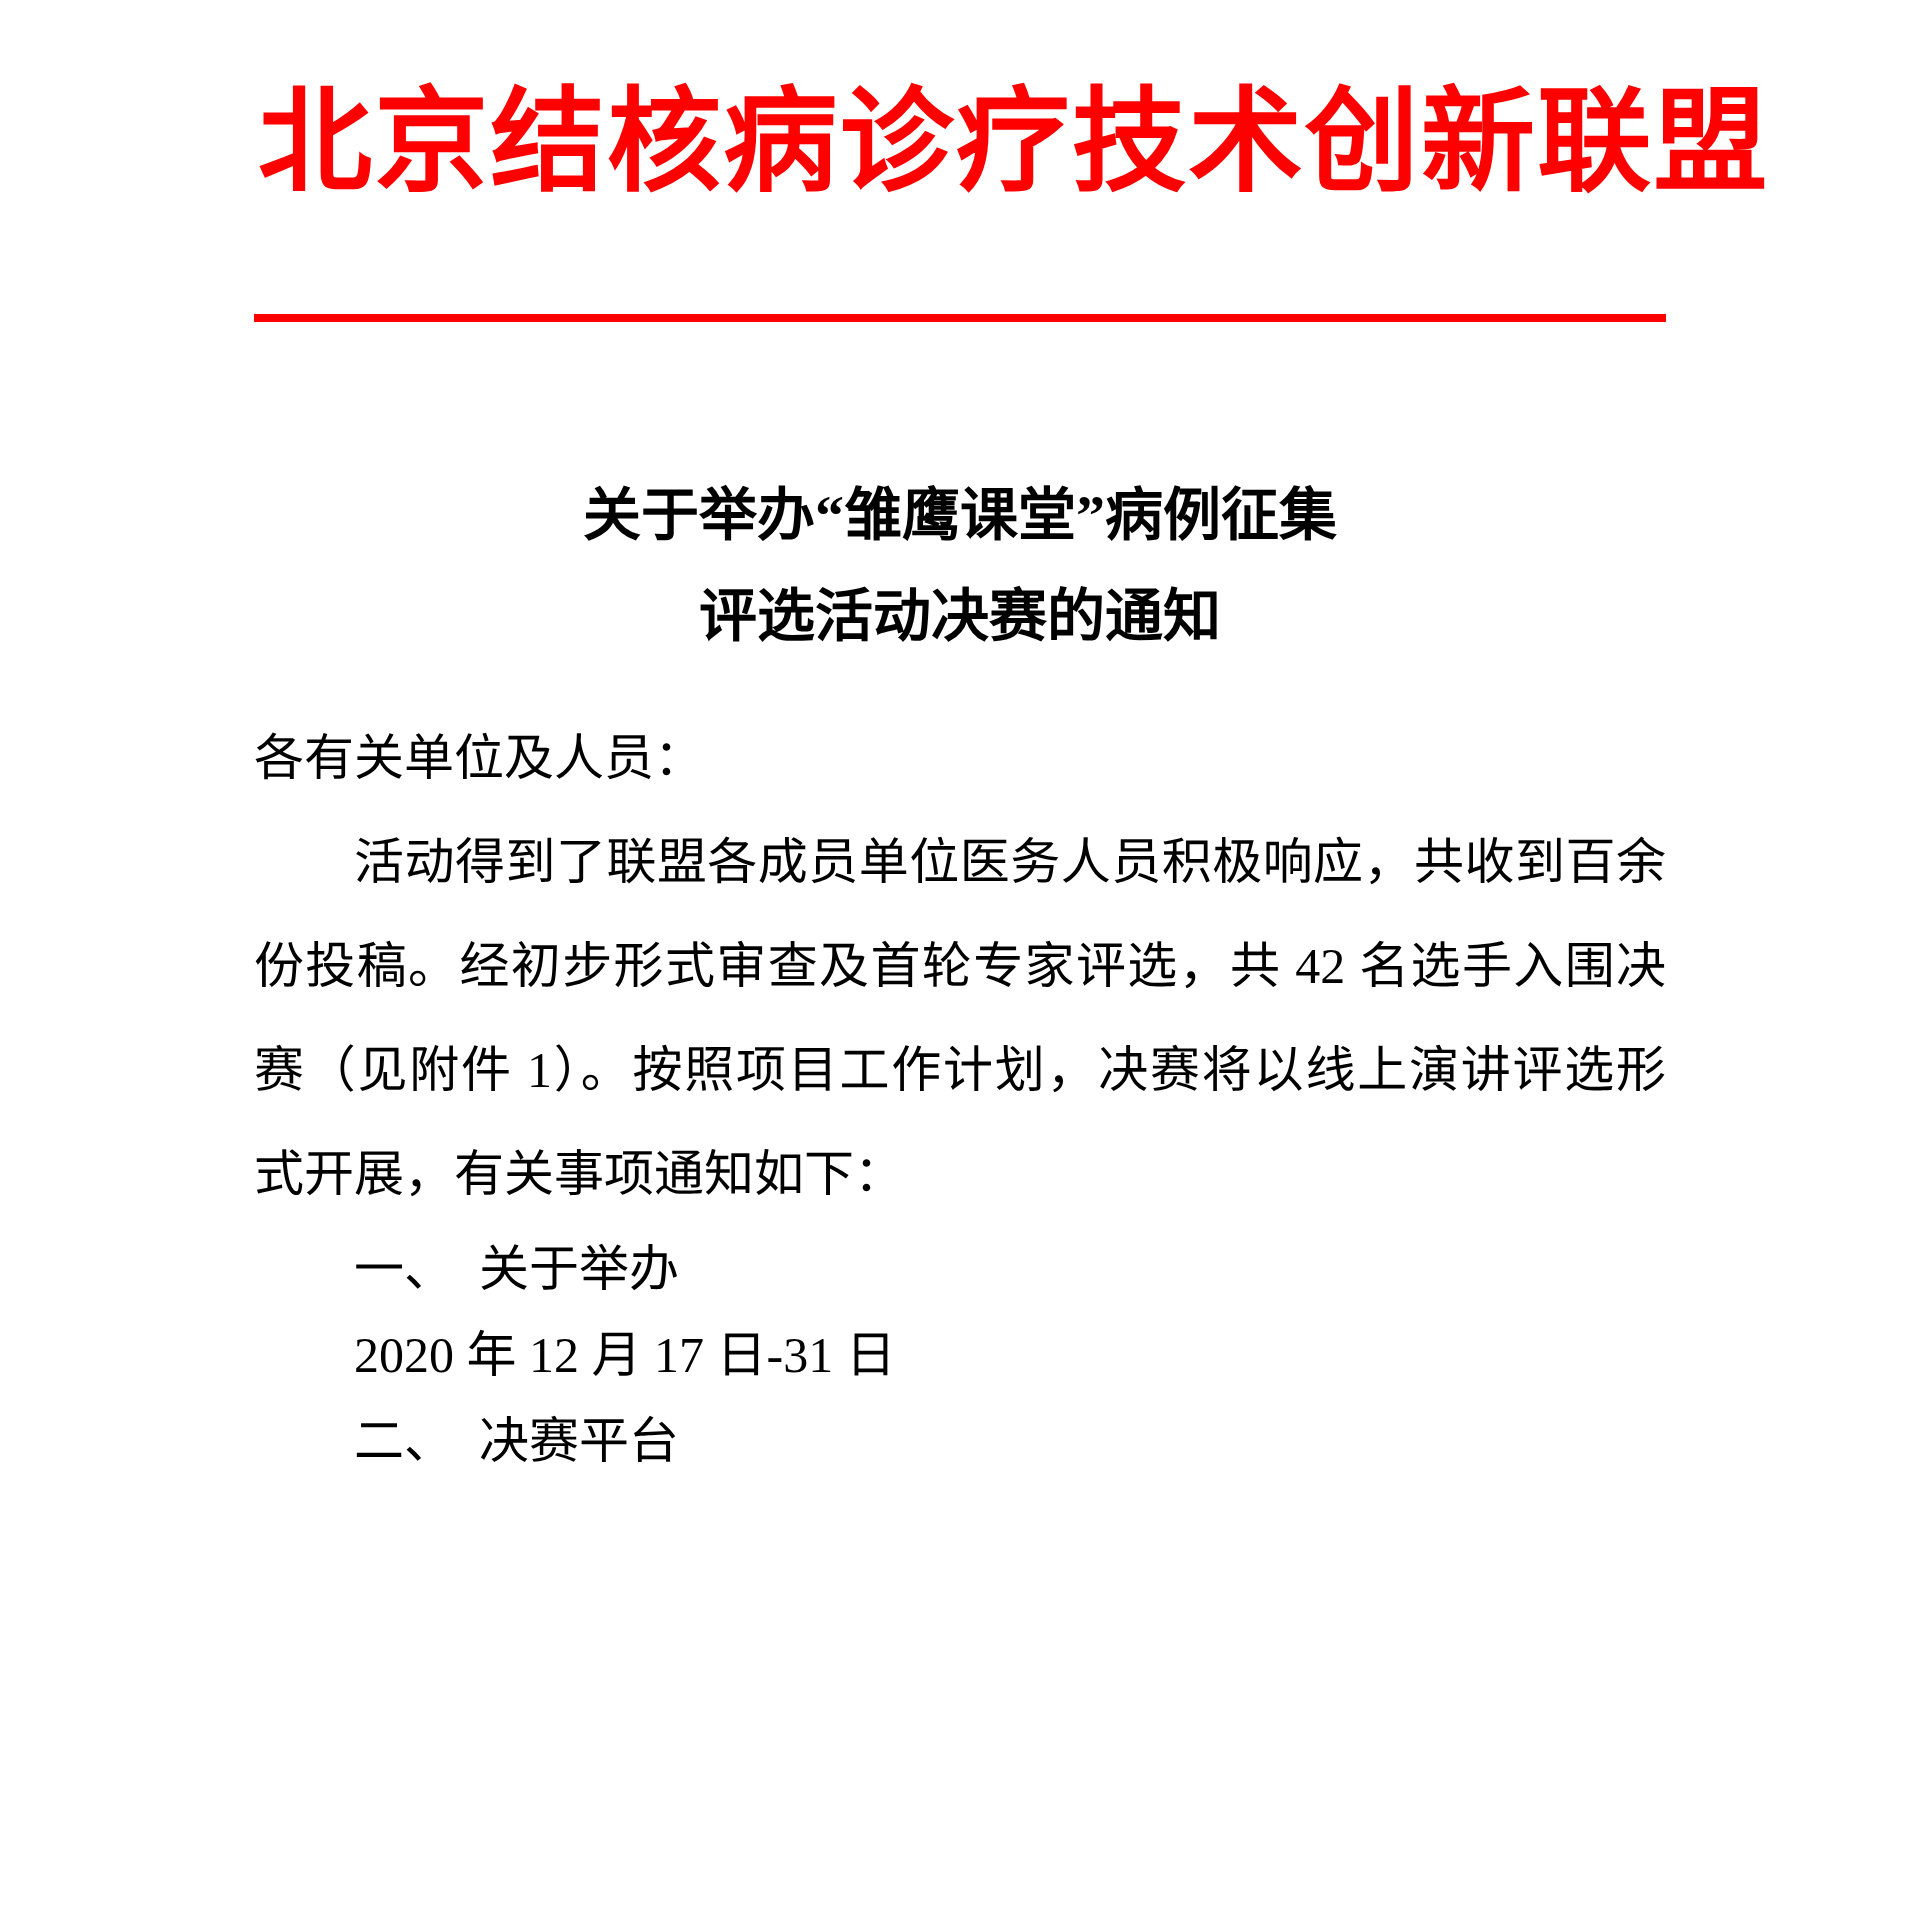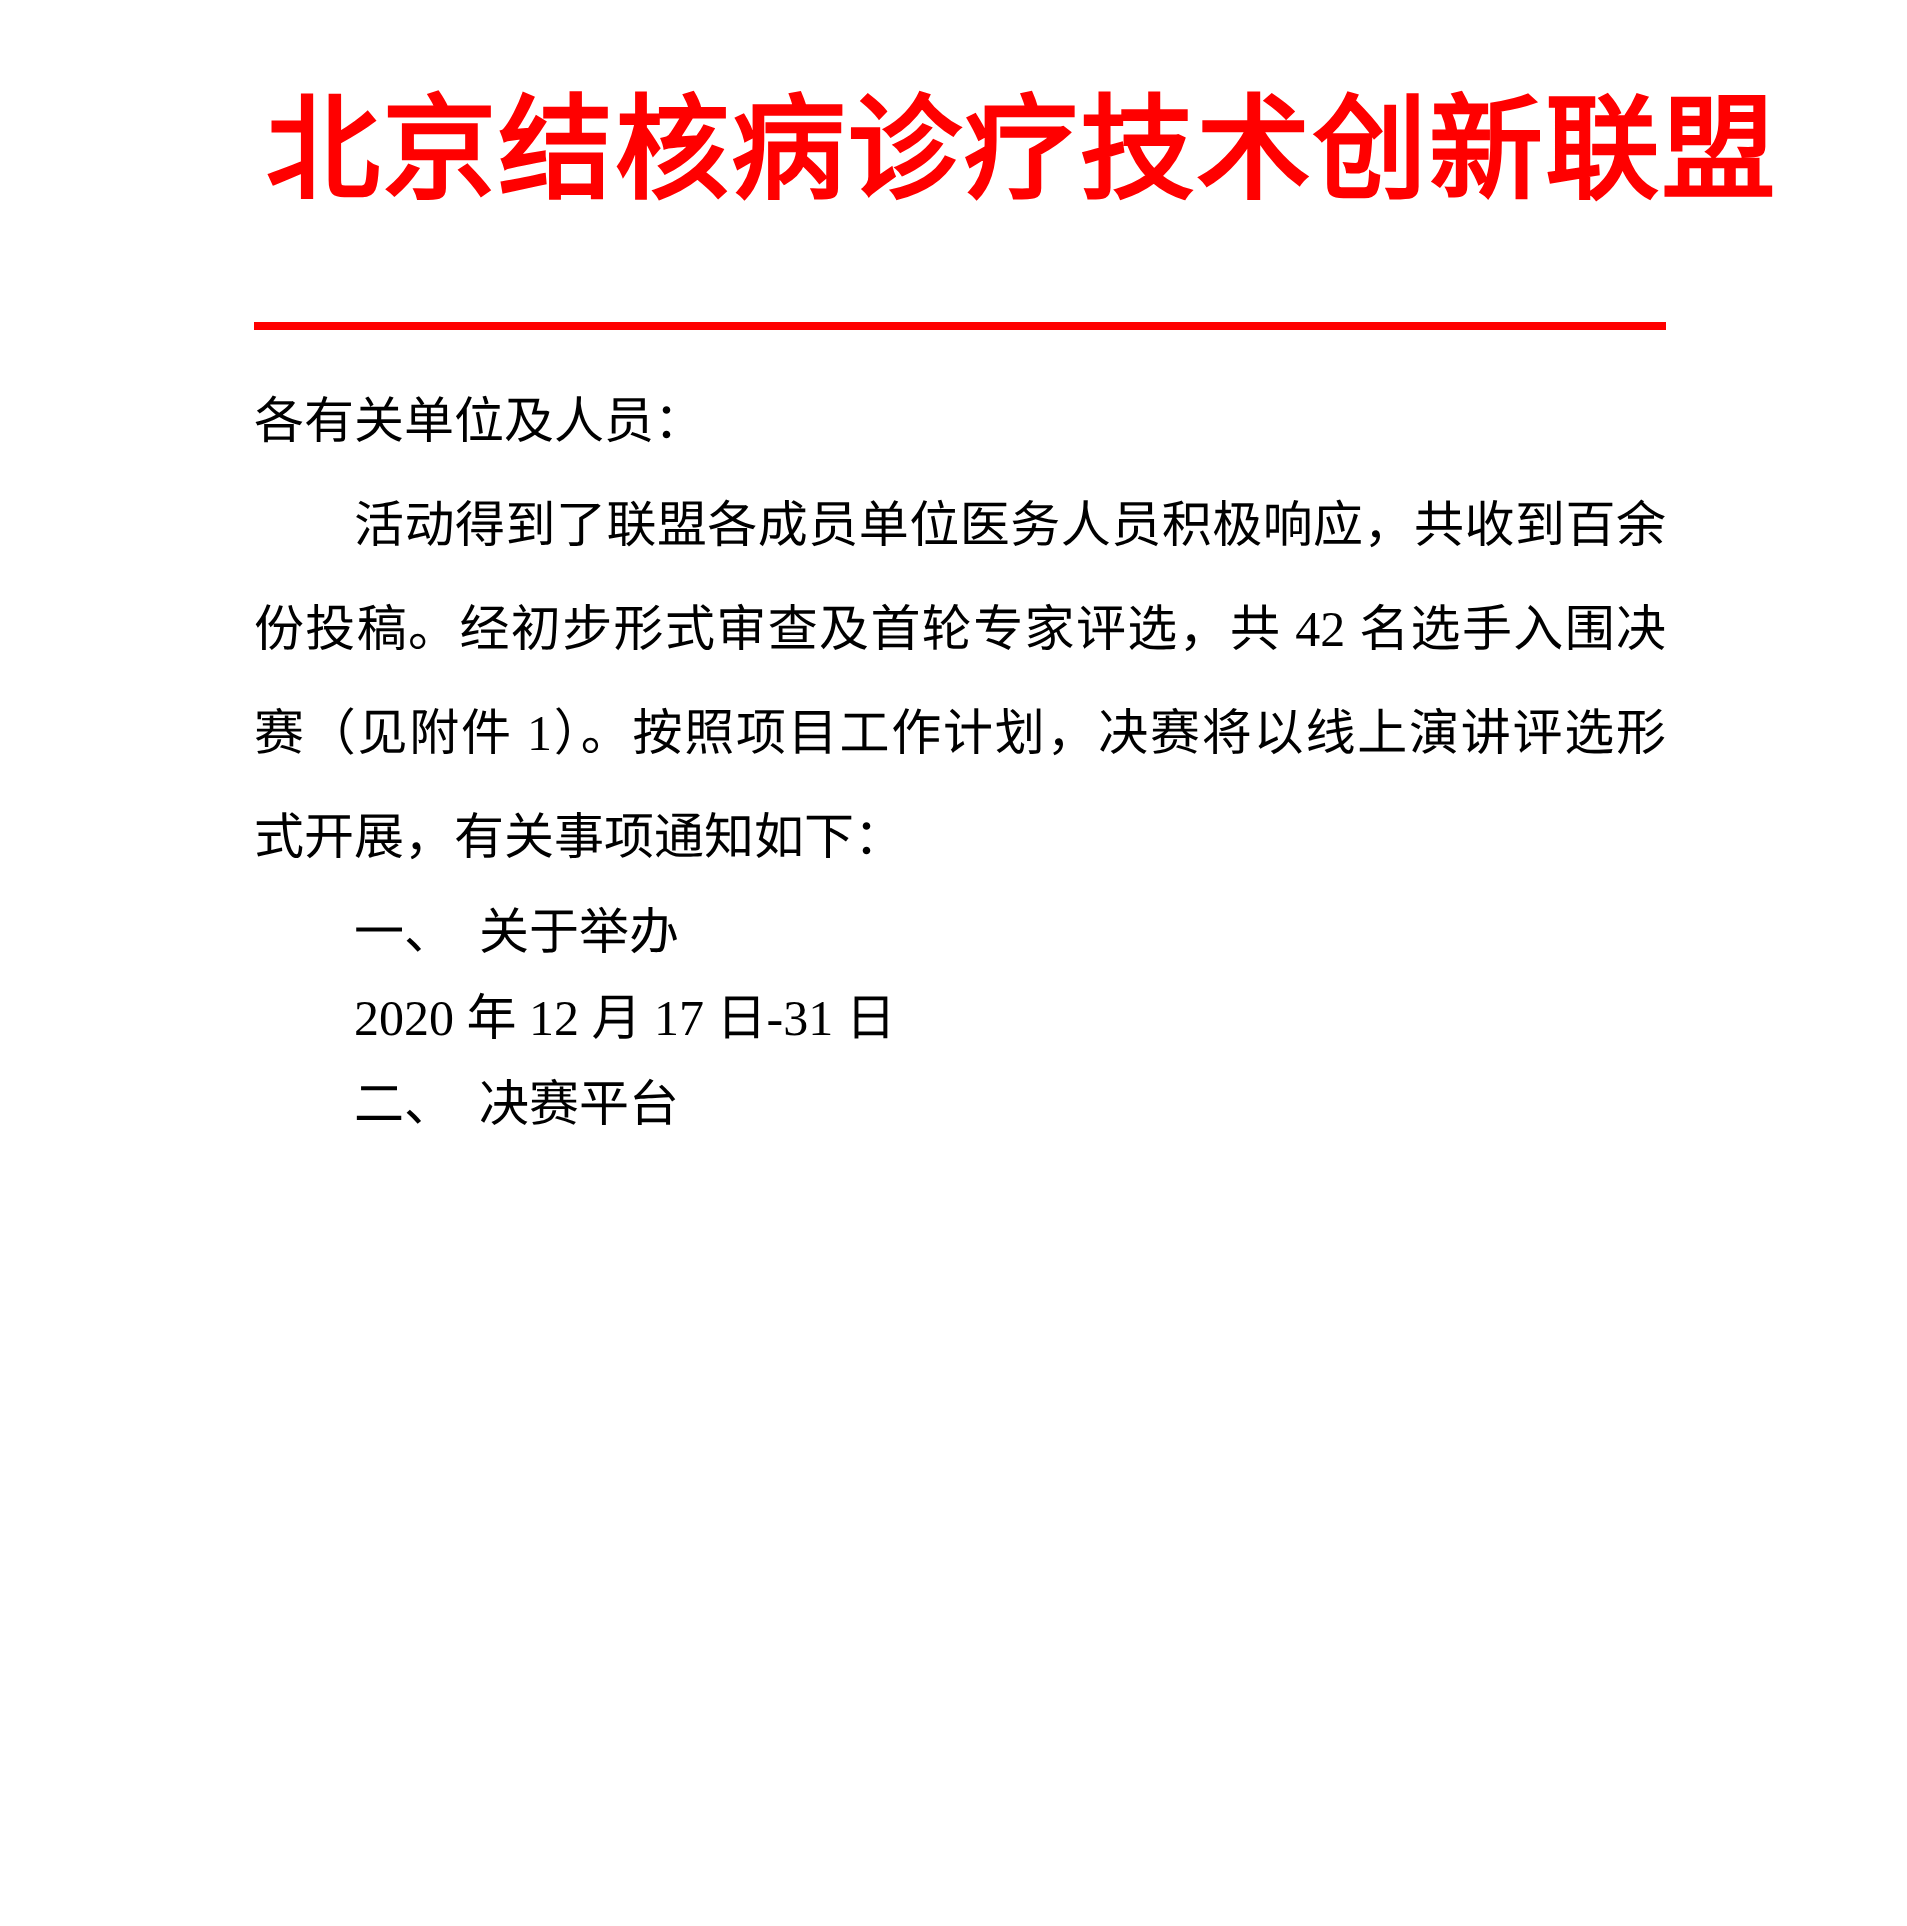--- a/index.html
+++ b/index.html
@@ -12,21 +12,21 @@
     width: 1907px;
     height: 2127px;
     box-sizing: border-box;
     padding: 58px 241px 0 254px;
     background: #ffffff;
     overflow: hidden;
     font-family: "Liberation Serif", "DejaVu Serif", serif;
     color: #000000;
   }
   .letterhead {
-    margin: 12px;
+    margin: 4px;
     font-size: 114px;
     font-weight: 700;
     line-height: 1.4;
     text-align: center;
     white-space: nowrap;
     letter-spacing: 2.3px;
     font-family: "DejaVu Serif", "Liberation Serif", serif;
   }
   .red-rule {
     height: 8.5px;
@@ -68,20 +68,24 @@
 </style>
 </head>
 <body>
 
 <div class="page">
 
   <h1 class="letterhead" style="color: rgb(255, 0, 0);">北京结核病诊疗技术创新联盟</h1>
 
   <hr class="red-rule" style="background-color: rgb(255, 0, 0);">
 
+  <h2 class="doc-title">
+    <span>关于举办“雏鹰课堂”病例征集</span><br>
+    <span>评选活动决赛的通知</span>
+  </h2>
 
   <div class="doc-body">
 
     <p class="salutation">各有关单位及人员：</p>
 
 
     <p class="para">活动得到了联盟各成员单位医务人员积极响应，共收到百余份投稿。经初步形式审查及首轮专家评选，共 42 名选手入围决赛（见附件 1）。按照项目工作计划，决赛将以线上演讲评选形式开展，有关事项通知如下：</p>
 
     <div class="sections">
       <p class="section-line">一、　关于举办</p>

